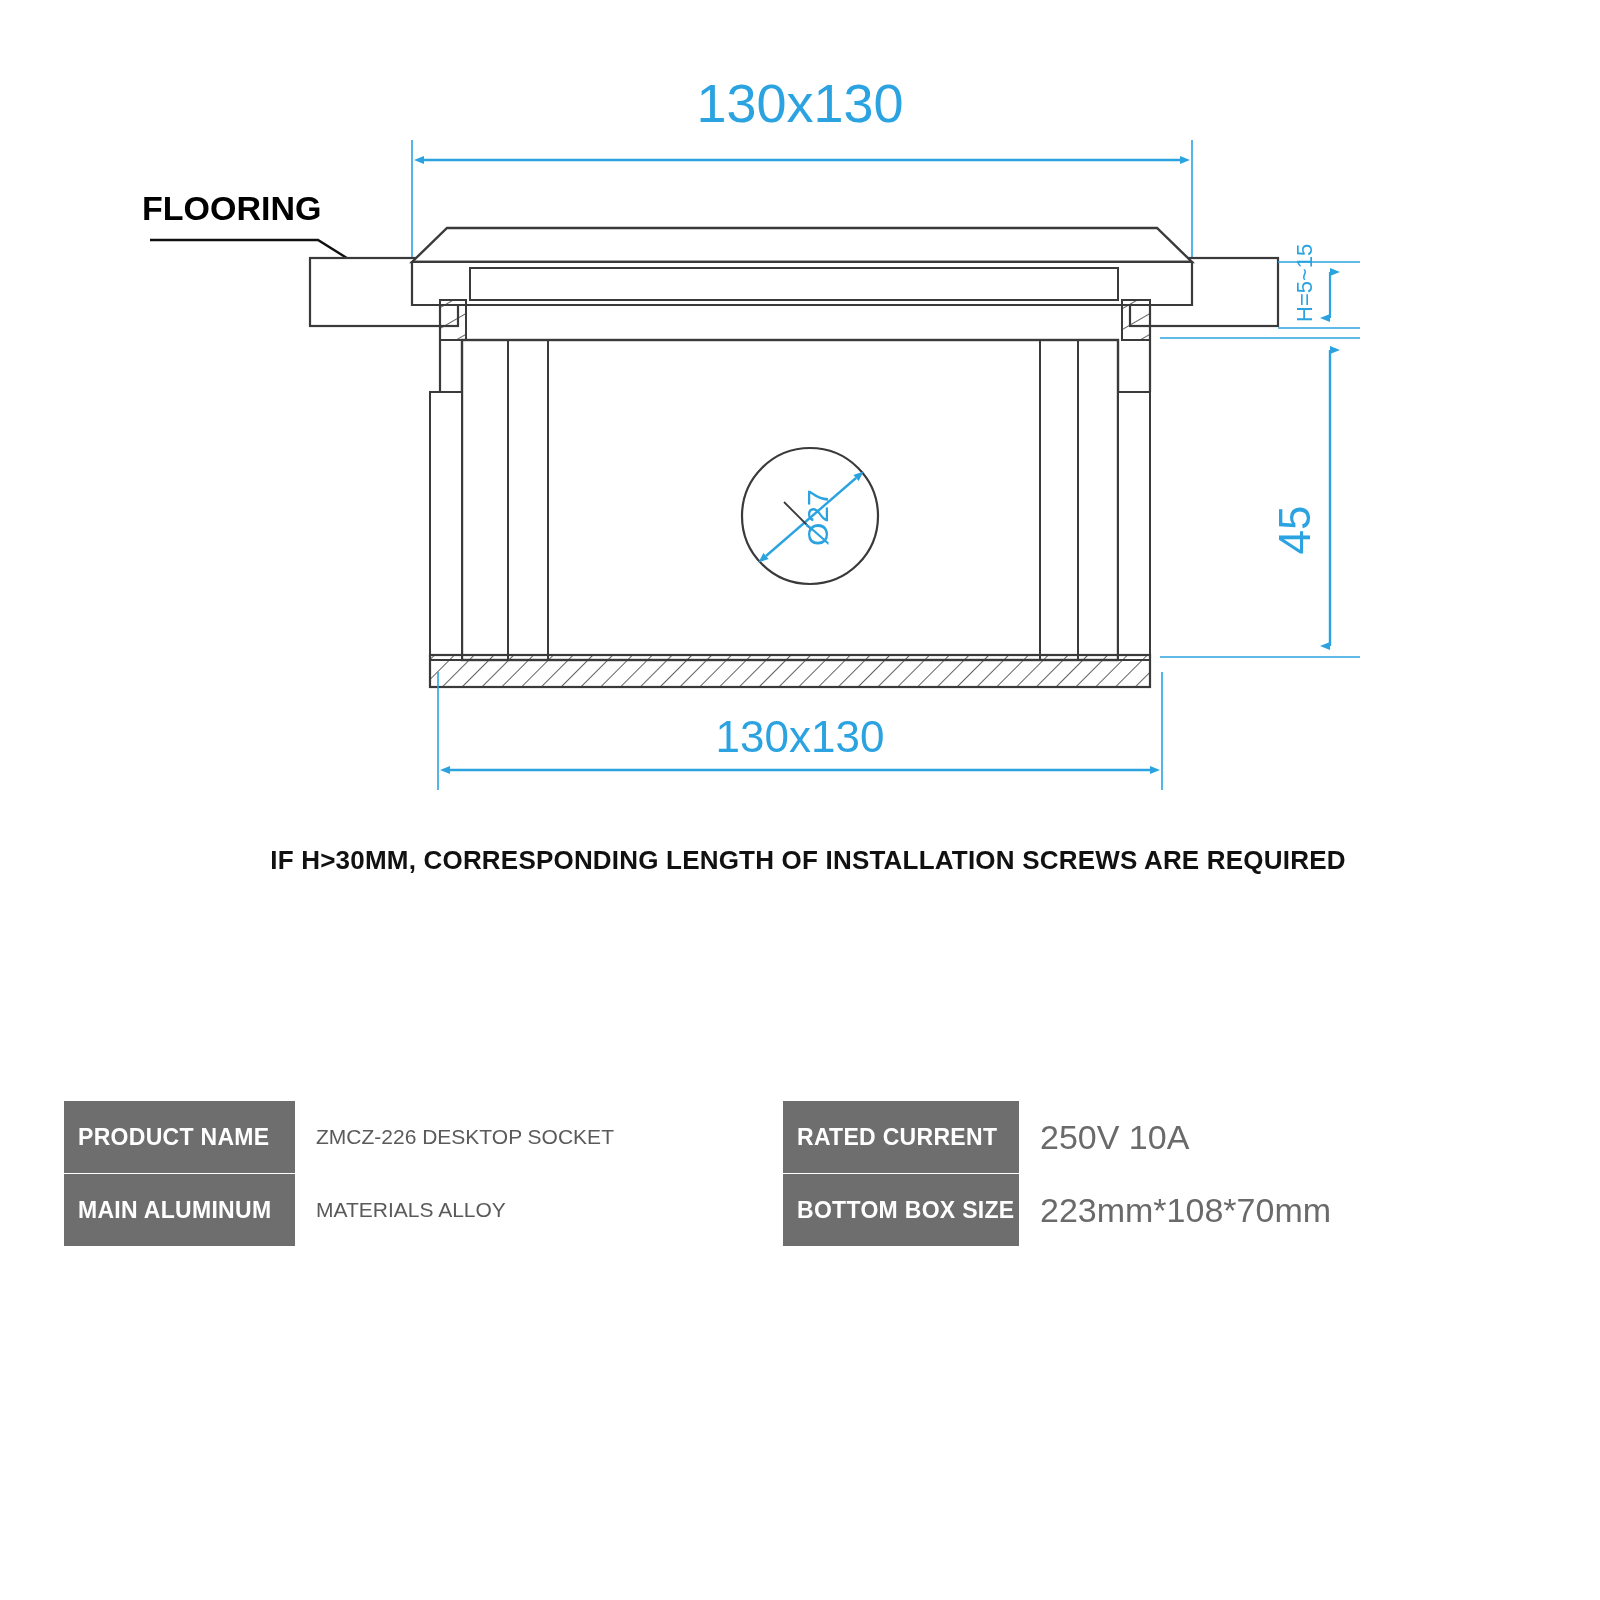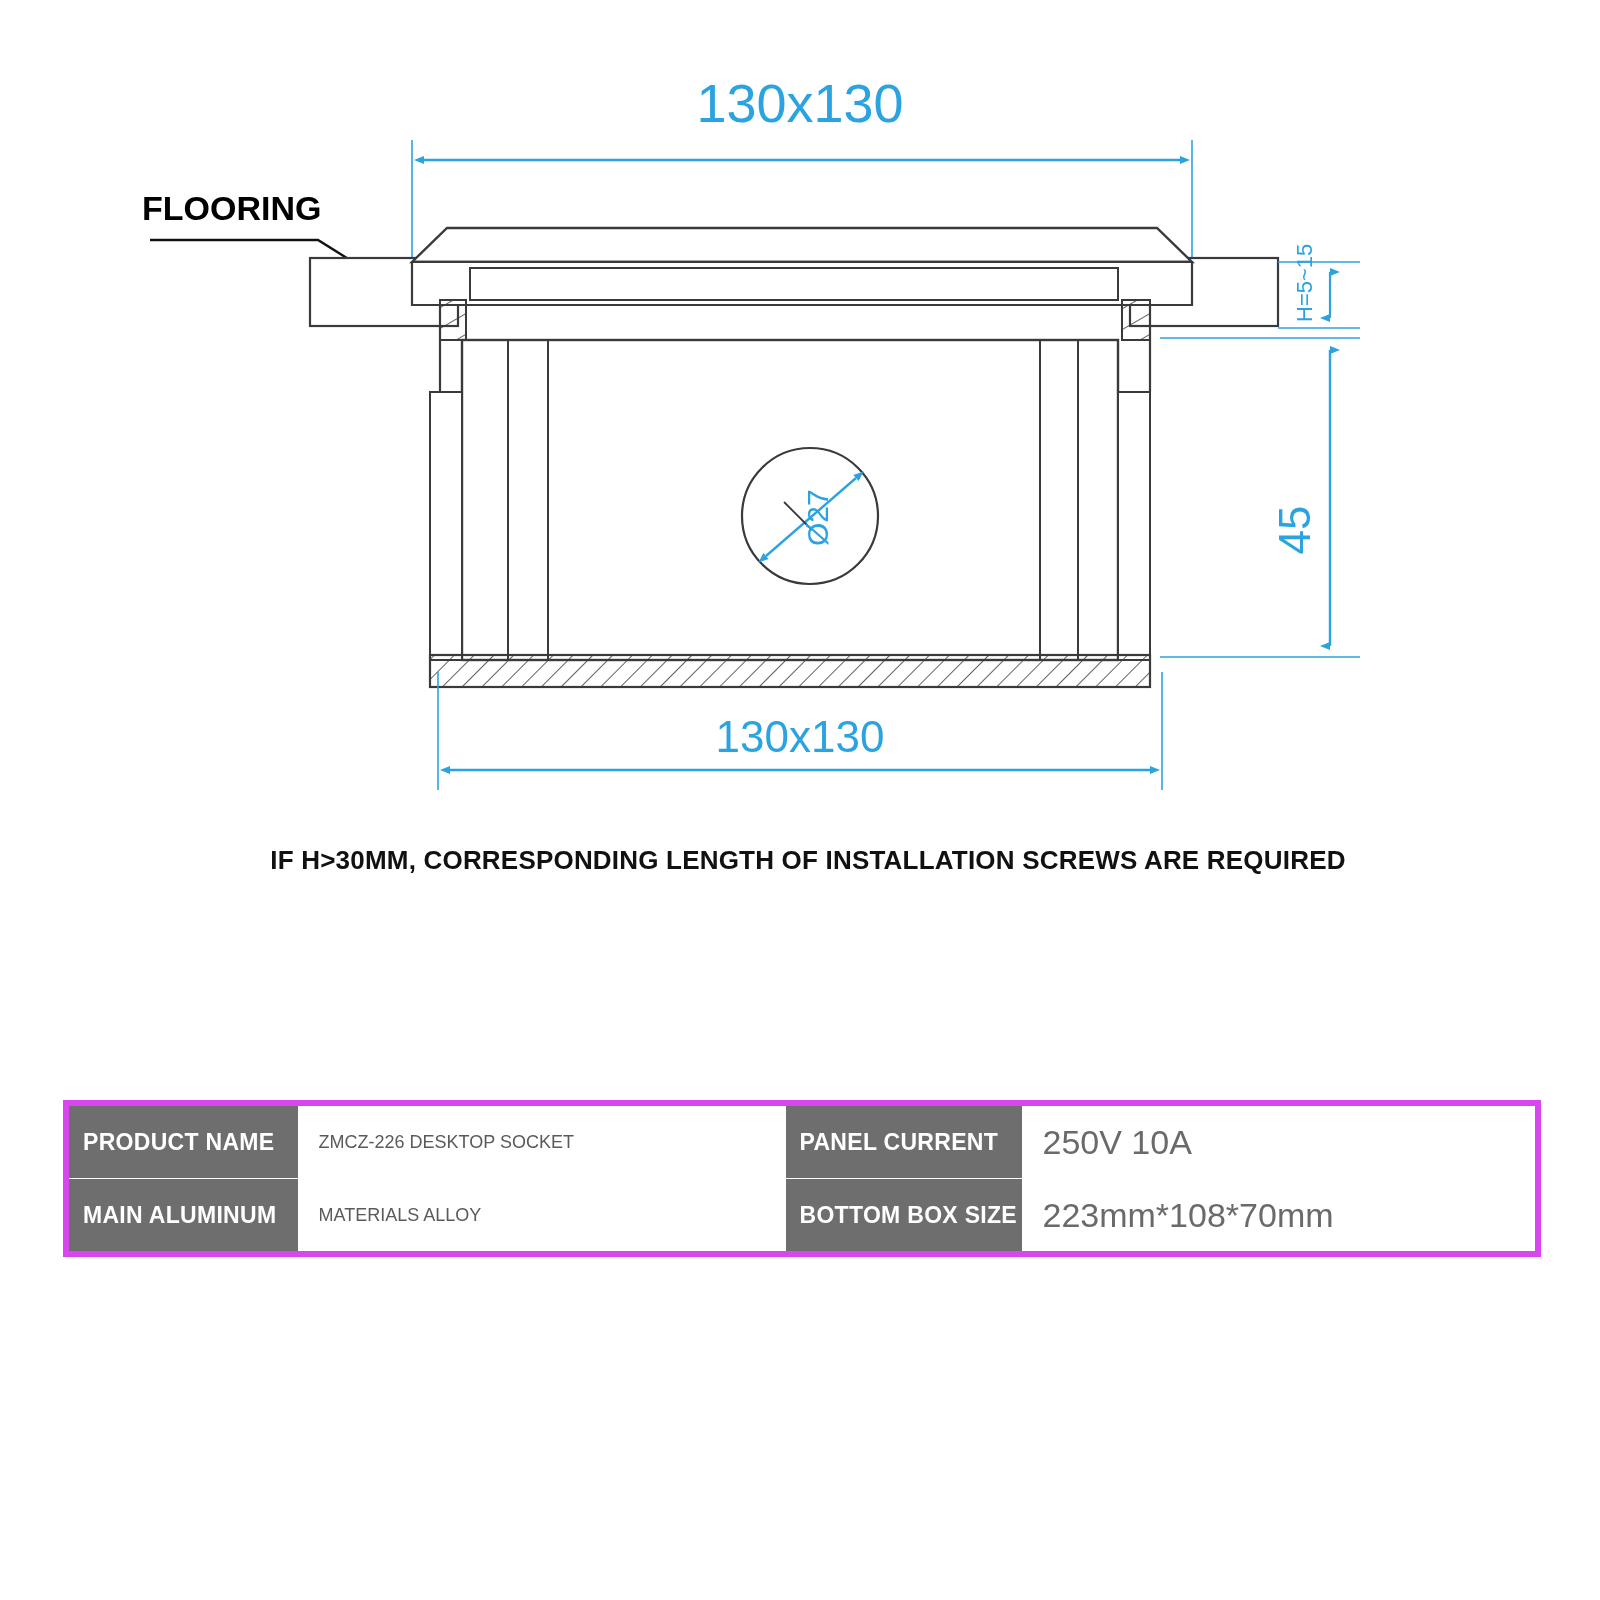--- a/index.html
+++ b/index.html
@@ -80,37 +80,37 @@
     font-weight: bold;
     font-size: 23px;
     text-align: left;
     padding-left: 14px !important;
     letter-spacing: 0.3px;
     white-space: nowrap;
   }
   .val {
     background: #ffffff;
     color: #5a5a5a;
-    font-size: 18px;
+    font-size: 21px;
     text-align: left;
     padding-left: 20px !important;
     white-space: nowrap;
   }
   .val.big {
     font-size: 34px;
     color: #6a6a6a;
     margin-left: 32px;
   }
   .col-l1 { width: 232px; }
   .col-v1 { width: 487px; }
   .col-l2 { width: 237px; }
   .col-v2 { width: 516px; }
   #spec-table tr { border: none; }
   #spec-table {
-    border: 6px solid #d946ef;
+    border: 1px solid #d946ef;
   }
 </style>
 </head>
 <body>
 
 <div id="stage">
 
   <div id="drawing">
     <svg width="1600" height="830" viewBox="0 0 1600 830" xmlns="http://www.w3.org/2000/svg">
       <defs>
@@ -223,21 +223,21 @@
     <colgroup>
       <col class="col-l1">
         <col class="col-v1">
         <col class="col-l2">
         <col class="col-v2">
     </colgroup>
     <tbody>
       <tr>
         <td class="lbl">PRODUCT NAME</td>
         <td class="val">ZMCZ-226 DESKTOP SOCKET</td>
-        <td class="lbl">PANEL CURRENT</td>
+        <td class="lbl">RATED CURRENT</td>
         <td class="val big">250V 10A</td>
       </tr>
       <tr>
         <td class="lbl">MAIN ALUMINUM</td>
         <td class="val">MATERIALS ALLOY</td>
         <td class="lbl">BOTTOM BOX SIZE</td>
         <td class="val big">223mm*108*70mm</td>
       </tr>
     </tbody>
   </table>

